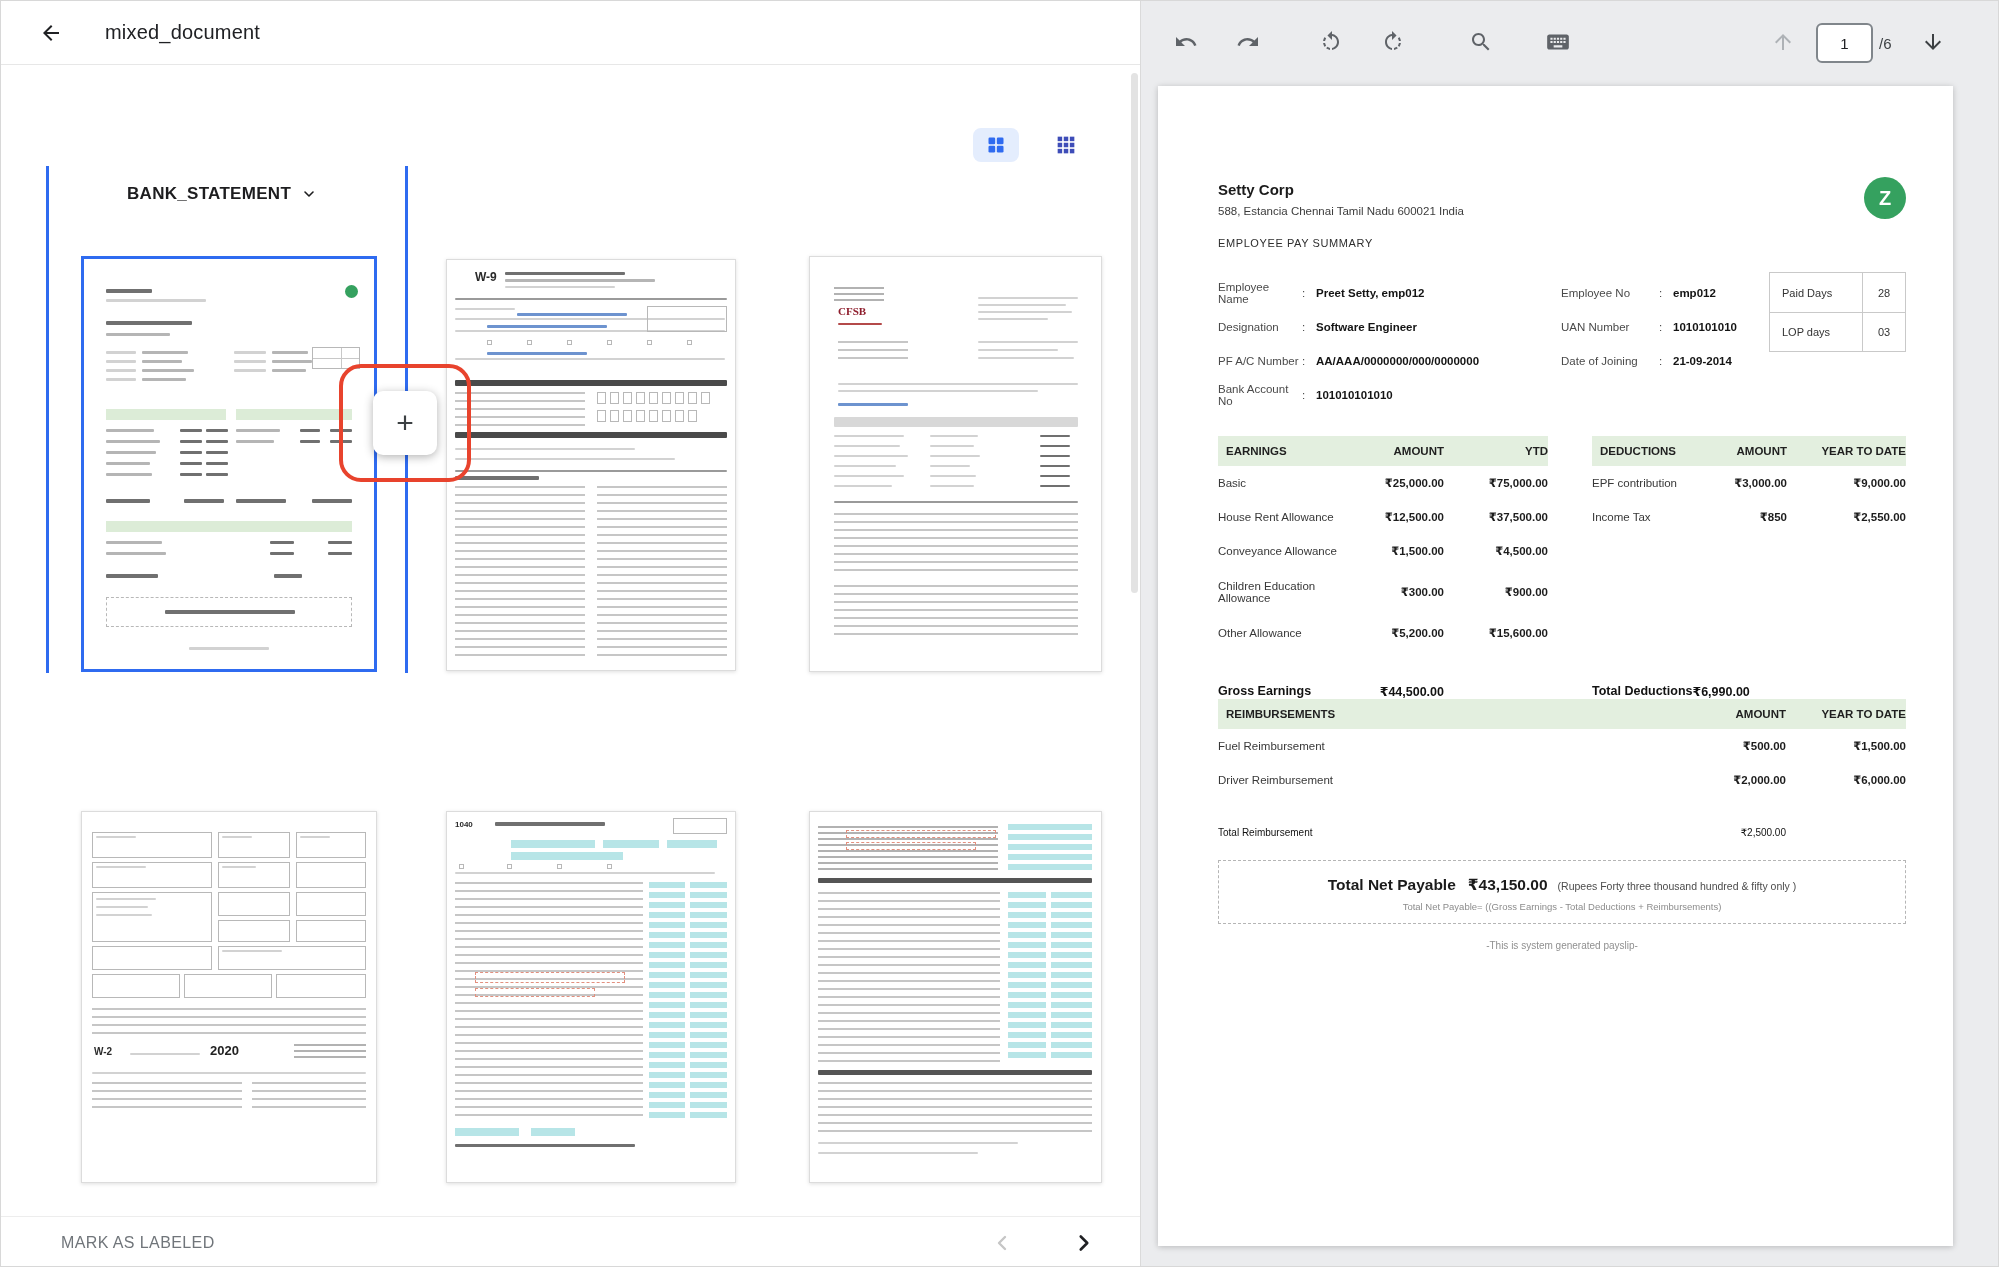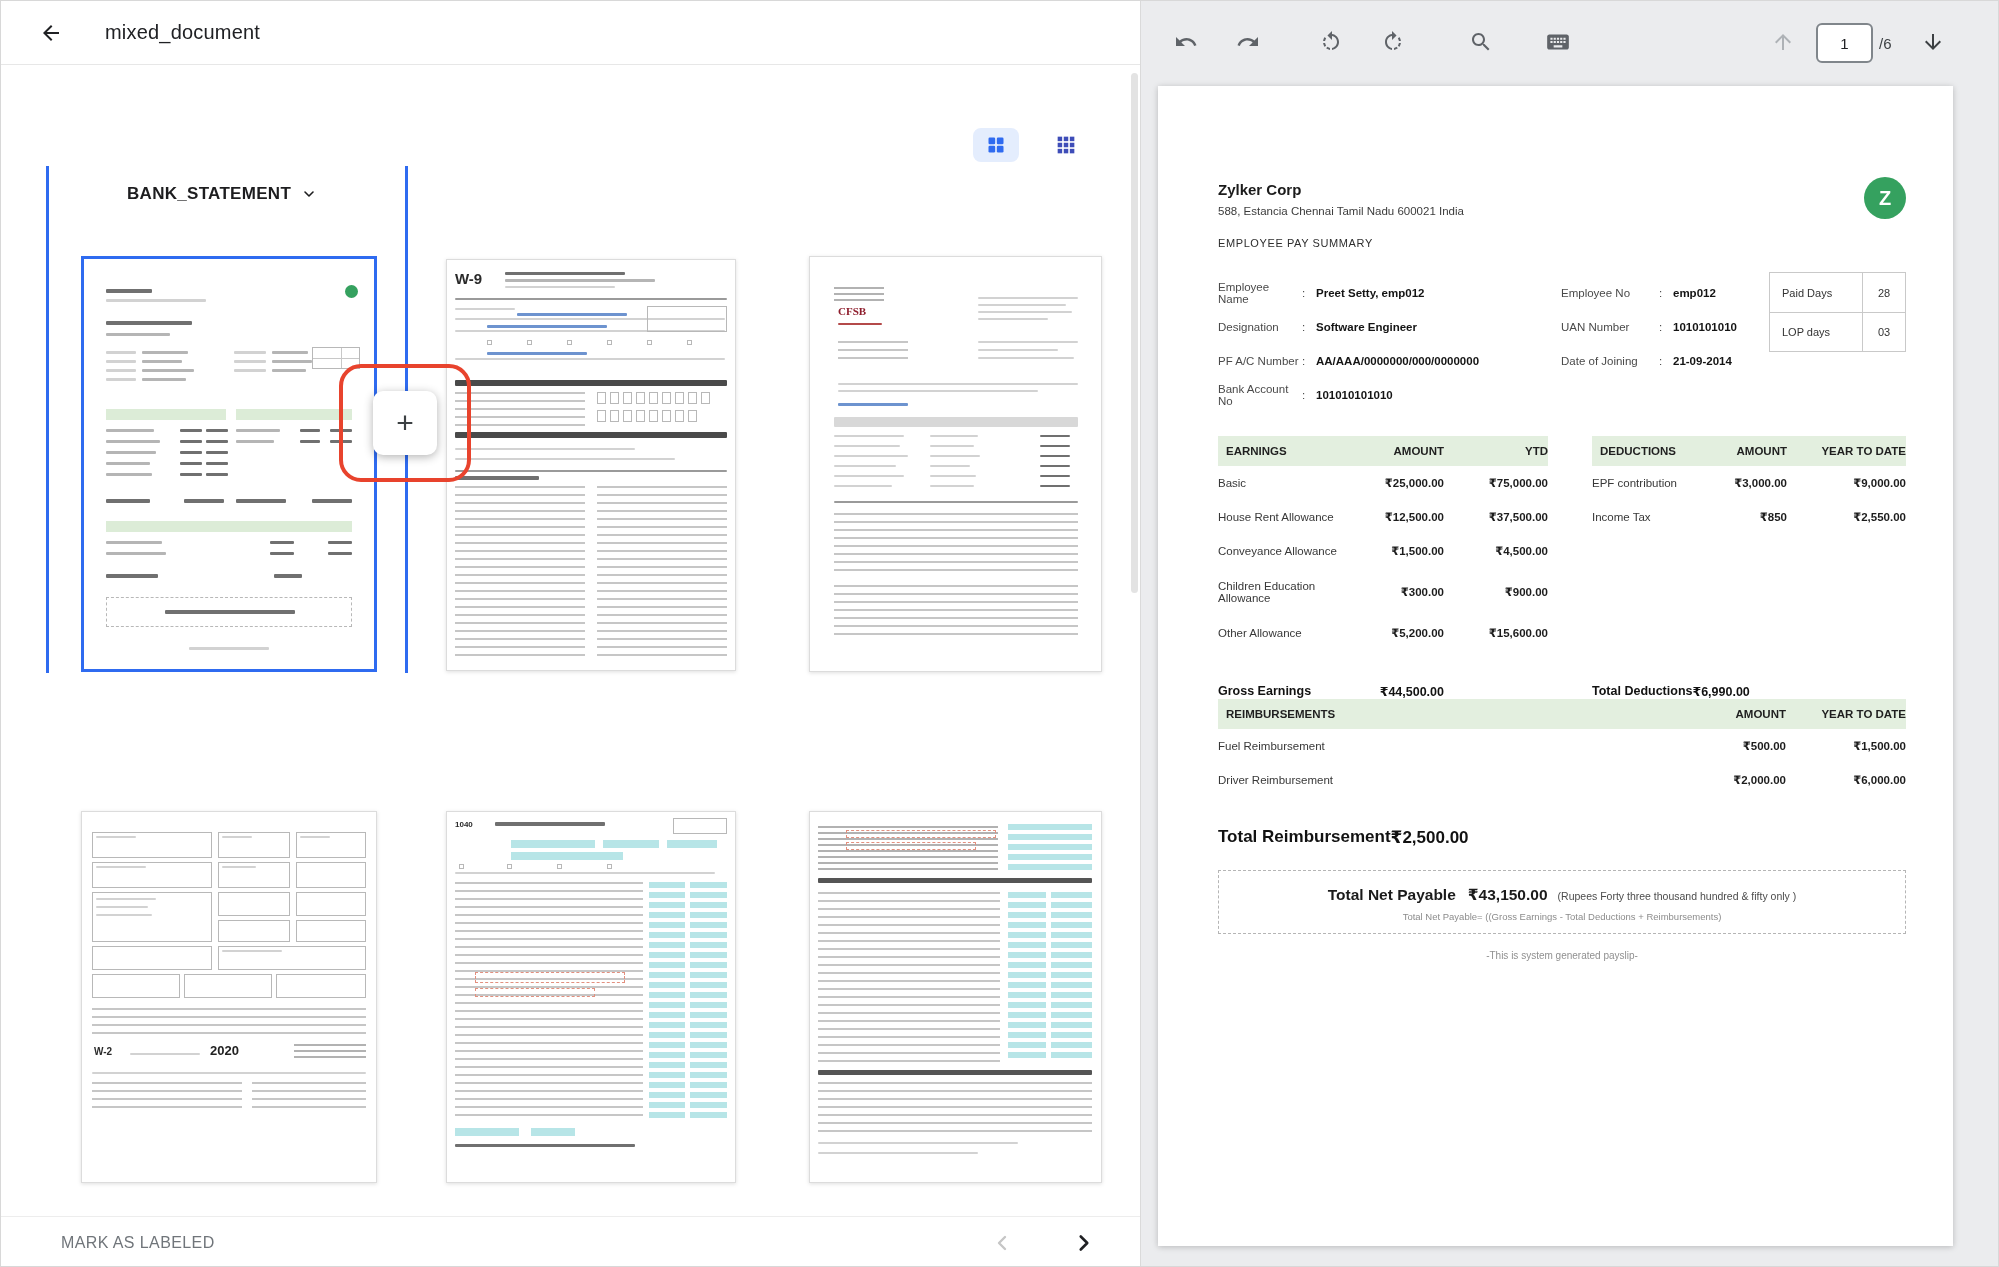--- a/index.html
+++ b/index.html
@@ -91,21 +91,21 @@
   .tot-earn{width:330px;display:flex;justify-content:space-between;padding-right:104px}
   .tot-ded{width:314px;margin-left:44px;display:flex;justify-content:flex-start;padding-right:119px}
 
   .rtable{font-size:11.5px}
   .rrow{display:flex;align-items:center;min-height:34px;color:#383838}
   .rrow.phead{min-height:30px;height:30px;background:#e3efdf;font-weight:700;color:#1f1f1f}
   .rrow.phead .r1{padding-left:8px}
   .r1{flex:1}
   .r2{width:150px;text-align:right}
   .r3{width:120px;text-align:right}
-  .tot-reimb{display:flex;margin-top:30px;padding-right:120px;font-weight:700;font-size:17px;color:#121212}
+  .tot-reimb{display:flex;justify-content:space-between;margin-top:30px;padding-right:120px;font-weight:400;font-size:10px;color:#121212}
 
   .net-box{margin-top:22px;border:1px dashed #b5b5b5;text-align:center;padding:15px 0 11px}
   .net-label{font-size:15.5px;font-weight:700}
   .net-amount{font-size:15.5px;font-weight:700;margin-left:12px}
   .net-words{font-size:10.5px;color:#4c4c4c;margin-left:10px}
   .net-formula{margin-top:7px;font-size:9.5px;color:#8c8c8c}
   .ps-note{margin-top:16px;text-align:center;font-size:10px;color:#909090}
   svg{display:block}
 </style>
 </head>
@@ -223,21 +223,21 @@
     </div>
 
     <div class="plus-wrap">
       <div class="plus-btn">
         <span>+</span>
       </div>
     </div>
 
     <div class="thumb" style="left:445px;top:258px;width:290px;height:412px">
       <div class="mini">
-        <span class="mini-label" style="left:8px;top:10px;font-size:15px">W-9</span>
+        <span class="mini-label" style="left:28px;top:10px;font-size:12px">W-9</span>
         <div class="bar d" style="left:58px;top:12px;width:120px"></div>
         <div class="bar" style="left:58px;top:19px;width:150px"></div>
         <div class="bar l" style="left:58px;top:26px;width:110px;height:2px"></div>
         <div class="bar" style="left:8px;top:38px;width:272px;height:2px;background:#9a9a9a"></div>
         <div class="bar l" style="left:8px;top:48px;width:60px;height:2px"></div>
         <div class="bar blue" style="left:70px;top:53px;width:110px"></div>
         <div class="bar l" style="left:8px;top:58px;width:270px;height:2px"></div>
         <div class="bar blue" style="left:40px;top:65px;width:120px"></div>
         <div class="bar l" style="left:8px;top:70px;width:270px;height:2px"></div>
         <div class="bx" style="left:40px;top:80px;width:5px;height:5px"></div>
@@ -461,21 +461,21 @@
       <svg width="24" height="24" viewBox="0 0 24 24" fill="currentColor">
           <path d="M20 12l-1.41-1.41L13 16.17V4h-2v12.17l-5.58-5.59L4 12l8 8 8-8z"></path>
         </svg>
     </span>
 
     <div class="doc-card">
       <div class="doc-inner">
 
         <div class="ps-company-row">
           <div>
-            <div class="ps-name">Zylker Corp</div>
+            <div class="ps-name">Setty Corp</div>
             <div class="ps-addr">588, Estancia Chennai Tamil Nadu 600021 India</div>
           </div>
           <div class="ps-logo">
               <span>Z</span>
             </div>
         </div>
 
         <div class="ps-summary">EMPLOYEE PAY SUMMARY</div>
 
         <div class="ps-fields">

